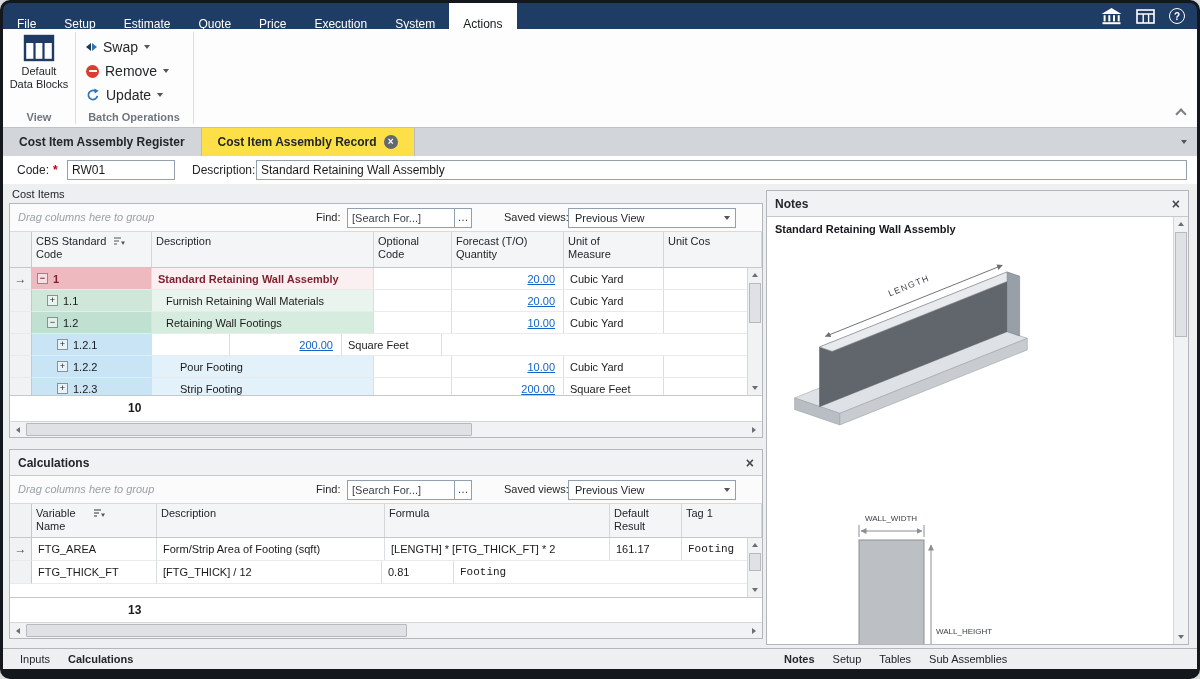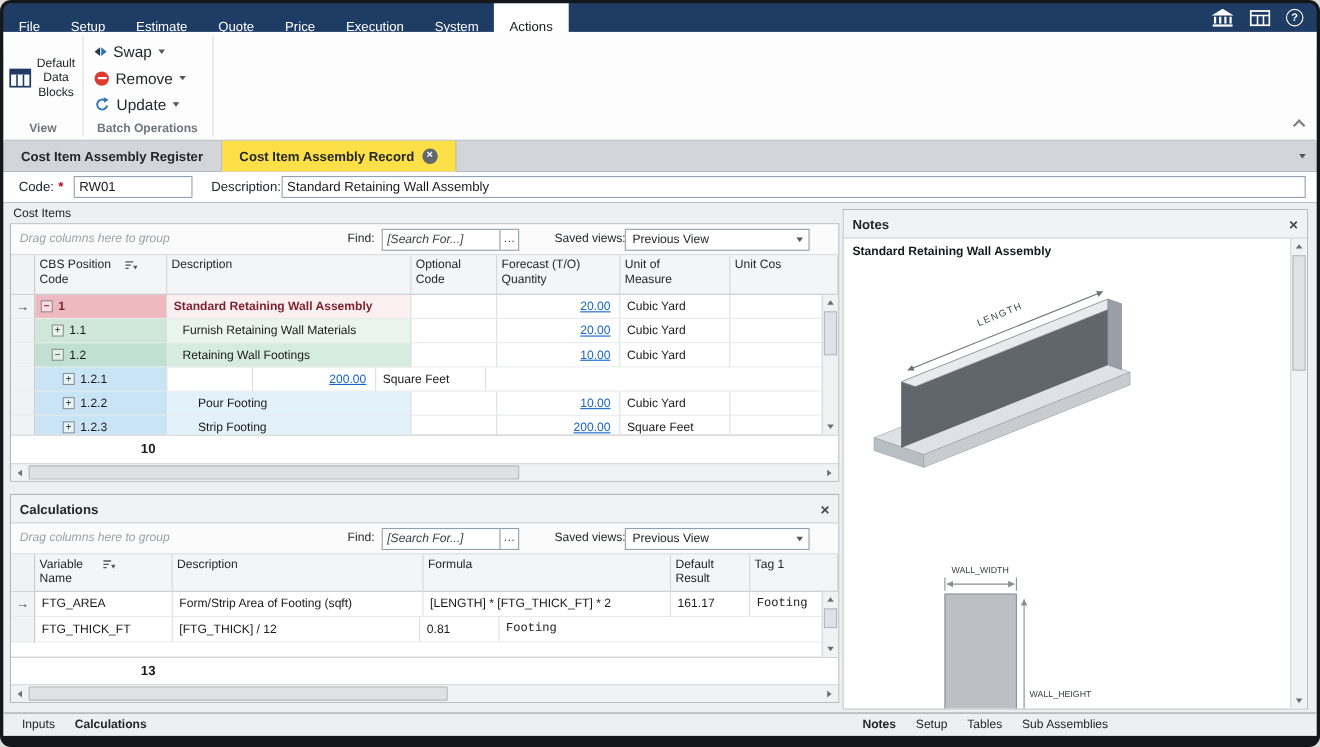--- a/index.html
+++ b/index.html
@@ -13,21 +13,21 @@
   .mi { color: #fff; font-size: 12px; padding: 0 14px; display: flex; align-items: center; cursor: default; }
   .mi.active { background: #fff; color: #15181c; }
   .mb-icons { position: absolute; right: 12px; top: 0; height: 26px; display: flex; align-items: center; gap: 14px; }
   .help-badge { width: 16px; height: 16px; border: 1.5px solid #fff; border-radius: 50%;
                 color: #fff; font-size: 10px; font-weight: bold; display: flex; align-items: center; justify-content: center; }
 
   
   .ribbon { position: absolute; left: 3px; top: 29px; width: 1194px; height: 99px;
             background: #fdfdfd; border-bottom: 1px solid #bfc3c7; }
   .ddb { position: absolute; left: 5px; top: 5px; width: 62px; height: 74px;
-         display: flex; flex-direction: row; align-items: center; gap: 3px; }
+         display: flex; flex-direction: column; align-items: center; gap: 3px; }
   .ddb-label { font-size: 11px; text-align: center; line-height: 13px; color: #23262a; }
   .rib-div { position: absolute; top: 3px; bottom: 3px; width: 1px; background: #dcdfe2; }
   .batch { position: absolute; left: 79px; top: 6px; width: 106px; }
   .rb-btn { display: flex; align-items: center; gap: 6px; height: 24px; padding: 0 4px; font-size: 14px; color: #23262a; }
   .caret { width: 0; height: 0; border-left: 3.5px solid transparent; border-right: 3.5px solid transparent;
            border-top: 4px solid #555; display: inline-block; }
   .swap-icon { display: inline-flex; gap: 1px; align-items: center; }
   .swl { width:0;height:0;border-top:4px solid transparent;border-bottom:4px solid transparent;border-right:5px solid #26384e; }
   .swr { width:0;height:0;border-top:4px solid transparent;border-bottom:4px solid transparent;border-left:5px solid #2e75b6; }
   .rem-icon { width: 13px; height: 13px; border-radius: 50%; background: #dd3b30; position: relative; display: inline-block; }
@@ -61,21 +61,21 @@
   #notes-panel { left: 763px; top: 6px; width: 423px; height: 455px; }
   .ptitle { height: 26px; background: #f1f2f3; border-bottom: 1px solid #c6c9cc; display: flex; align-items: center;
             padding: 0 8px; font-weight: bold; font-size: 12px; color: #23262a; }
   .pclose { margin-left: auto; font-size: 14px; color: #44484d; line-height: 14px; }
 
   
   .gtoolbar { position: relative; height: 28px; background: #fbfbfc; border-bottom: 1px solid #d8dadd; font-size: 11px; }
   .hint { position: absolute; left: 8px; top: 7px; color: #9aa1a8; font-style: italic; }
   .flabel { position: absolute; top: 7px; color: #23262a; }
   .searchbox { position: absolute; top: 4px; height: 20px; width: 125px; border: 1px solid #8fa0af; background: #fff; display: flex; }
-  .sb-val { flex: 1; padding: 3px 4px; color: #3a3f45; white-space: nowrap; overflow: hidden; font-style: italic; }
+  .sb-val { flex: 1; padding: 3px 4px; color: #3a3f45; white-space: nowrap; overflow: hidden; }
   .sb-more { width: 17px; border-left: 1px solid #8fa0af; text-align: center; line-height: 17px; color: #333; }
   .combo { position: absolute; top: 4px; height: 20px; border: 1px solid #8fa0af; background: #fff;
            padding: 3px 6px; color: #23262a; width: 168px; }
   .combo .caret { position: absolute; right: 5px; top: 7px; }
 
   
   .ghead { display: flex; height: 36px; background: #f4f5f6; border-bottom: 1px solid #c6c9cc; font-size: 11px; color: #23262a; }
   .hc { border-right: 1px solid #d4d7da; padding: 3px 4px; display: flex; gap: 3px; align-items: flex-start; overflow: hidden; }
   .wrap { display: inline-block; line-height: 13px; }
   .grows { position: relative; overflow: hidden; }
@@ -244,21 +244,21 @@
         <span class="flabel" style="left:494px">Saved views:</span>
         <div class="combo" style="left:558px">
           <span>Previous View</span>
           <span class="caret"></span>
         </div>
       </div>
 
       <div class="ghead">
         <div class="hc rh" style="width:22px"></div>
         <div class="hc" style="width:120px">
-          <span class="wrap" style="width:74px">CBS Position Code</span>
+          <span class="wrap" style="width:74px">CBS Standard Code</span>
           <svg width="12" height="10" viewBox="0 0 12 10" style="margin-top:1px">
             <line x1="1" y1="2" x2="8" y2="2" stroke="#555" stroke-width="1.2"></line>
             <line x1="1" y1="5" x2="6" y2="5" stroke="#555" stroke-width="1.2"></line>
             <line x1="1" y1="8" x2="4" y2="8" stroke="#555" stroke-width="1.2"></line>
             <polygon points="8,5.5 12,5.5 10,9" fill="#555"></polygon>
           </svg>
         </div>
         <div class="hc" style="width:222px">
           <span>Description</span>
         </div>

